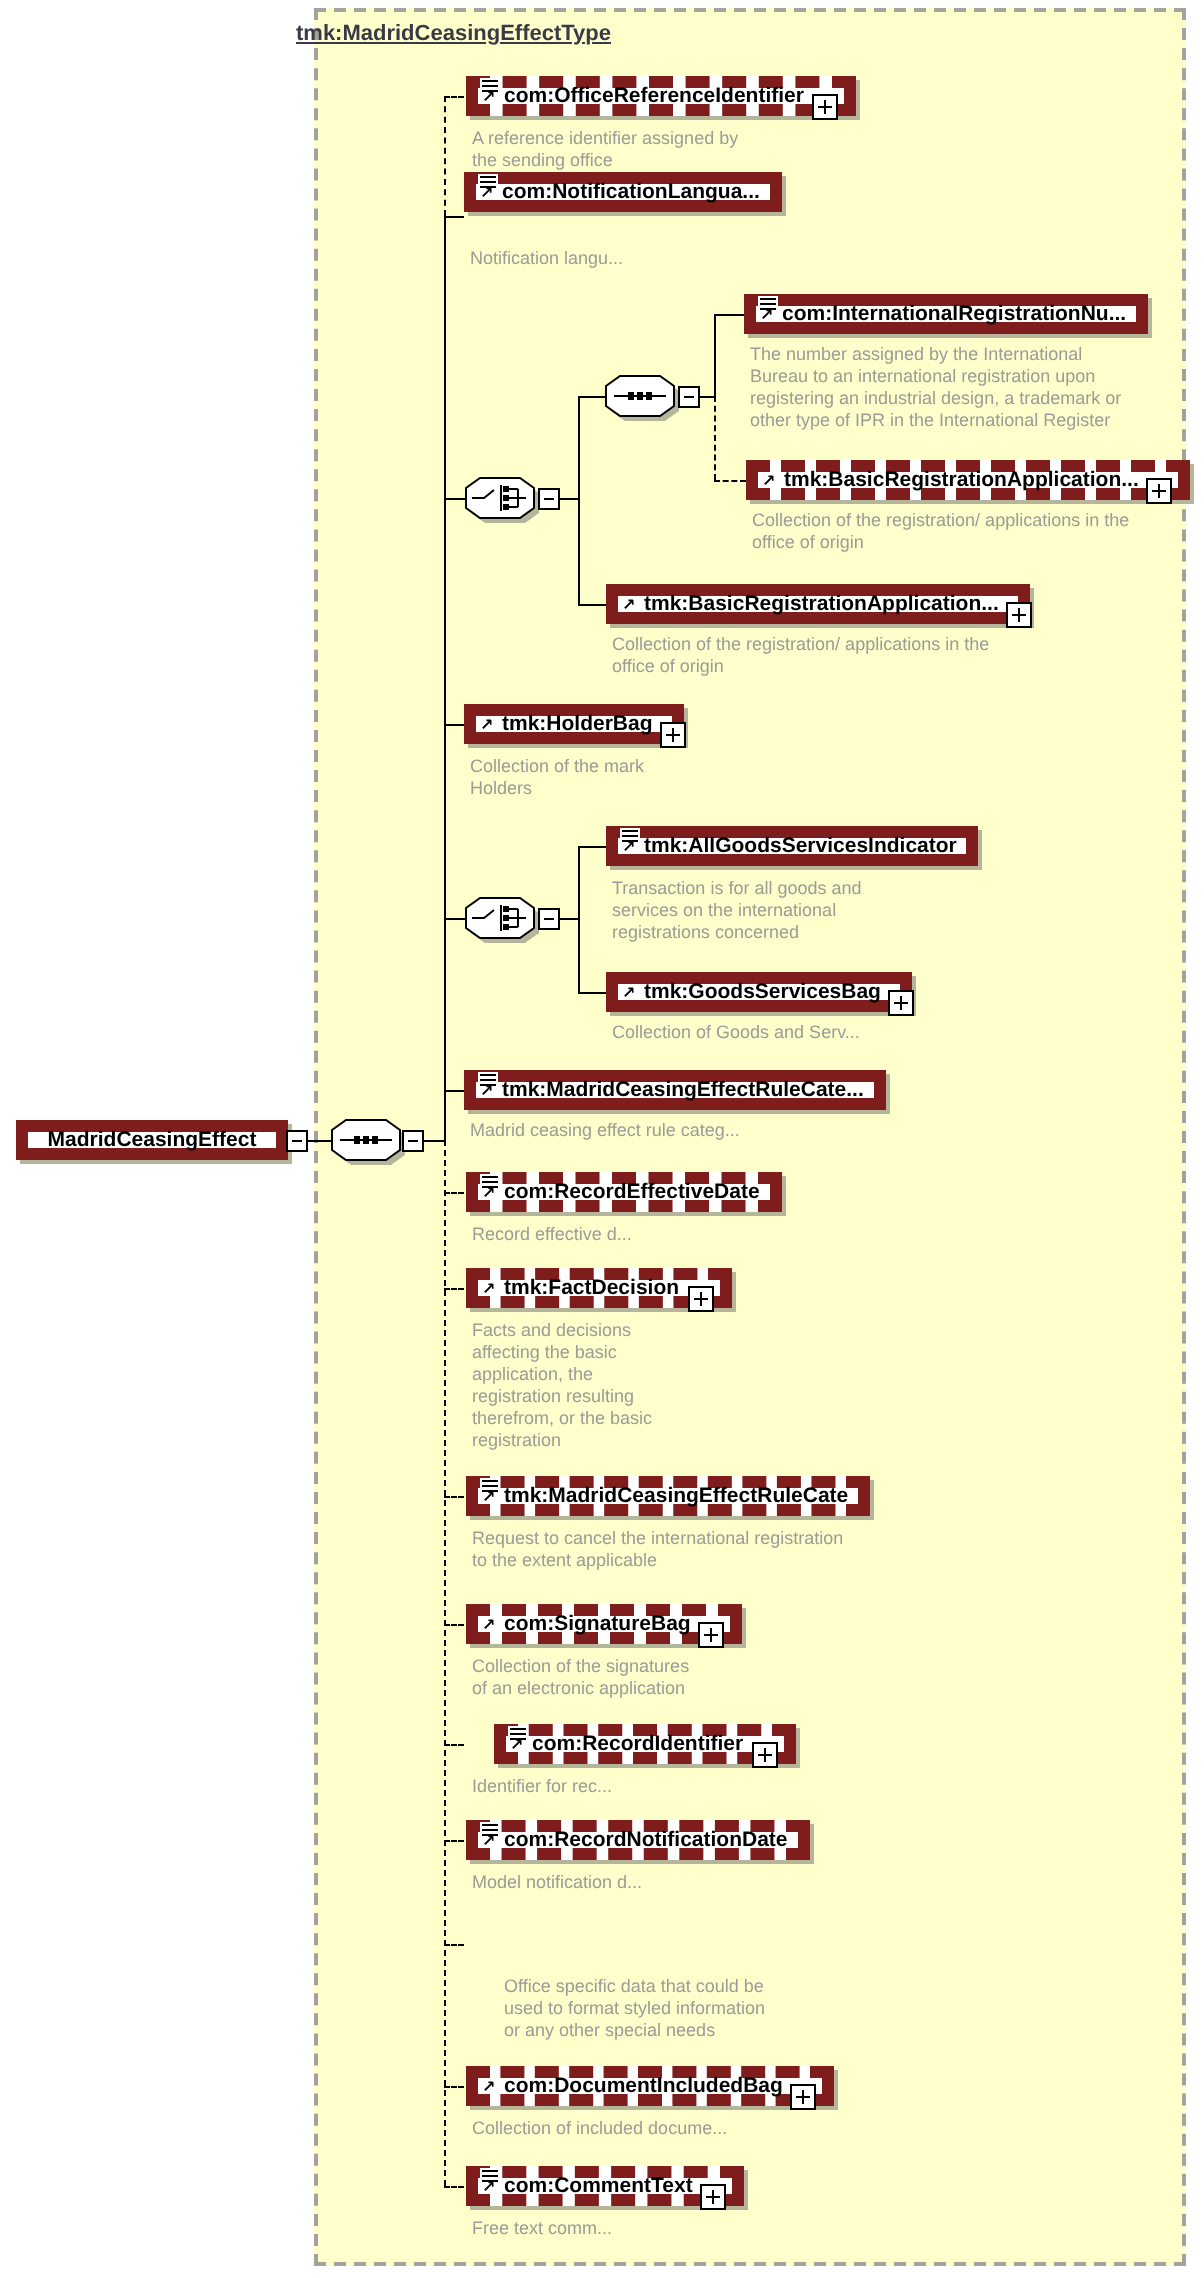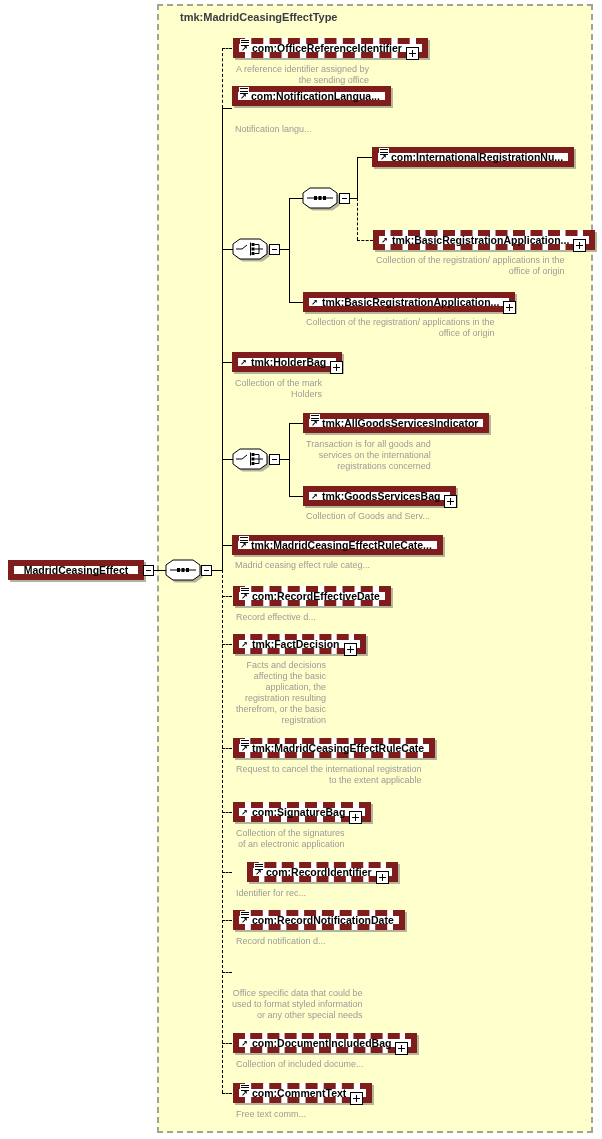--- a/index.html
+++ b/index.html
@@ -1,38 +1,38 @@
 <!DOCTYPE html>
 <html><head>
 <meta charset="utf-8">
 <style>
   html,body{margin:0;padding:0;background:#fff;}
   #canvas{position:relative;width:602px;height:1139px;background:#fff;overflow:hidden;
           font-family:"Liberation Sans",sans-serif;}
   #panel{position:absolute;left:157px;top:4px;width:432px;height:1125px;
          background:#ffffcc;border:2px dashed #a3a39b;}
-  #panel-title{position:absolute;left:180px;top:11px;font:bold 11px "Liberation Sans",sans-serif;
-         color:#3a3a47;white-space:nowrap;}
+  #panel-title{position:absolute;left:148px;top:11px;font:bold 11px "Liberation Sans",sans-serif;
+         color:#3a3a47;white-space:nowrap;text-decoration:underline;}
   
   .lh{position:absolute;height:0;border-top:1px solid #000;}
   .lv{position:absolute;width:0;border-left:1px solid #000;}
   .lh.d{border-top-style:dashed;}
   .lv.d{border-left-style:dashed;}
   
   .el{position:absolute;height:20px;box-sizing:border-box;border:6px solid #7f1d1d;background:#fff;
       box-shadow:2px 2px 0 #b5b59c;display:flex;align-items:center;white-space:nowrap;
       padding:0 5px 0 13px;}
   .el.dashed{border-style:dashed;}
   .el.plus-in{padding-right:20px;}
   .el.plus-out{padding-right:10px;}
   .lbl{font:bold 10.5px "Liberation Sans",sans-serif;color:#000;}
   .el.root{justify-content:center;padding:0;width:136px;}
   
   .desc{position:absolute;font:9px "Liberation Sans",sans-serif;color:#9b9b98;
-        line-height:11px;white-space:pre-line;text-align:right;}
+        line-height:11px;white-space:pre-line;}
   
   .doclines{position:absolute;left:1px;top:-5px;width:10px;height:8px;background:#fff;}
   .doclines::before{content:"";position:absolute;left:1px;top:1px;width:8px;height:6px;
         background:repeating-linear-gradient(#000 0 1px,transparent 1px 2.5px);}
   
   .refarrow{position:absolute;left:1px;bottom:-2px;width:10px;height:10px;}
   .refarrow::before{content:"\2197";font:bold 8px "DejaVu Sans",sans-serif;color:#000;
         position:absolute;left:1px;top:0;}
   
   .plus{position:absolute;width:13px;height:13px;box-sizing:border-box;border:1px solid #000;
@@ -158,20 +158,24 @@
     <span class="refarrow"></span>
     <span class="lbl">com:NotificationLangua...</span>
   </div>
   <div class="desc" style="left:235px;top:124px">Notification langu...</div>
 
   <div class="el" style="left:372px;top:147px">
     <span class="doclines"></span>
     <span class="refarrow"></span>
     <span class="lbl">com:InternationalRegistrationNu...</span>
   </div>
+  <div class="desc" style="left:375px;top:172px">The number assigned by the International
+Bureau to an international registration upon
+registering an industrial design, a trademark or
+other type of IPR in the International Register</div>
 
   <div class="el dashed plus-in" style="left:373px;top:230px">
     <span class="refarrow"></span>
     <span class="lbl">tmk:BasicRegistrationApplication...</span>
     <span class="plus in"></span>
   </div>
   <div class="desc" style="left:376px;top:255px">Collection of the registration/ applications in the
 office of origin</div>
 
   <div class="el plus-out" style="left:303px;top:292px">
@@ -254,23 +258,23 @@
     <span class="lbl">com:RecordIdentifier</span>
     <span class="plus in"></span>
   </div>
   <div class="desc" style="left:236px;top:888px">Identifier for rec...</div>
 
   <div class="el dashed" style="left:233px;top:910px">
     <span class="doclines"></span>
     <span class="refarrow"></span>
     <span class="lbl">com:RecordNotificationDate</span>
   </div>
-  <div class="desc" style="left:236px;top:936px">Record notification d...</div>
-
-  <div class="desc" style="left:232px;top:988px">Office specific data that could be
+  <div class="desc" style="left:236px;top:936px">Model notification d...</div>
+
+  <div class="desc" style="left:252px;top:988px">Office specific data that could be
 used to format styled information
 or any other special needs</div>
 
   <div class="el dashed plus-in" style="left:233px;top:1033px">
     <span class="refarrow"></span>
     <span class="lbl">com:DocumentIncludedBag</span>
     <span class="plus in"></span>
   </div>
   <div class="desc" style="left:236px;top:1059px">Collection of included docume...</div>
 

